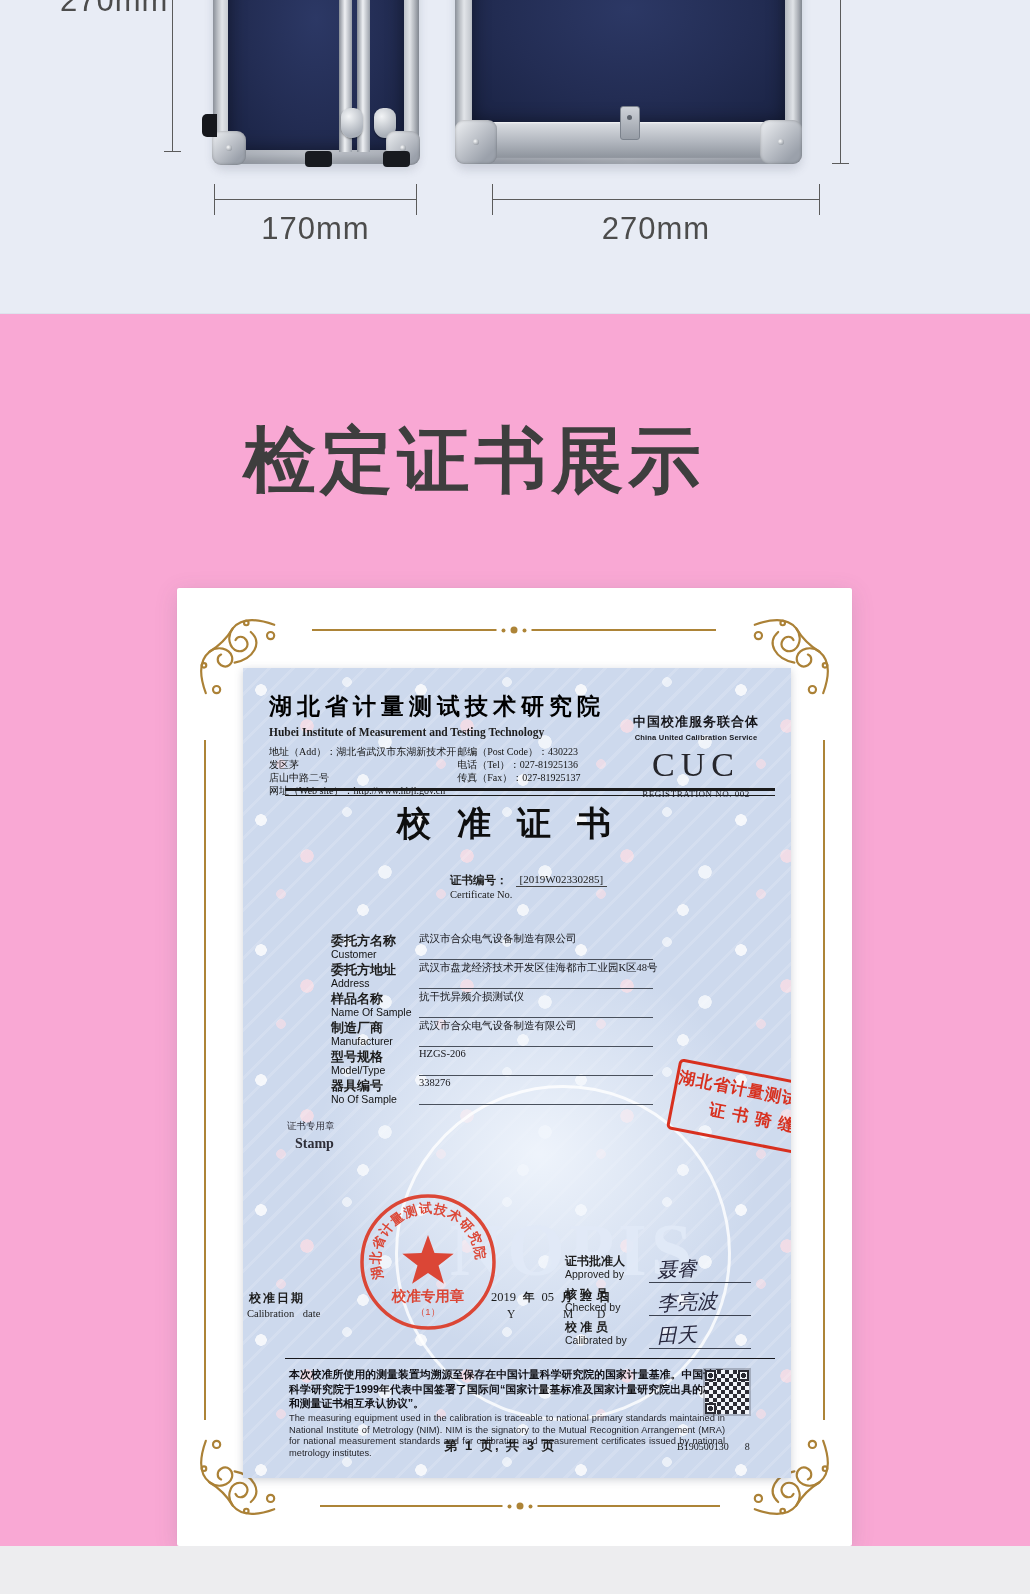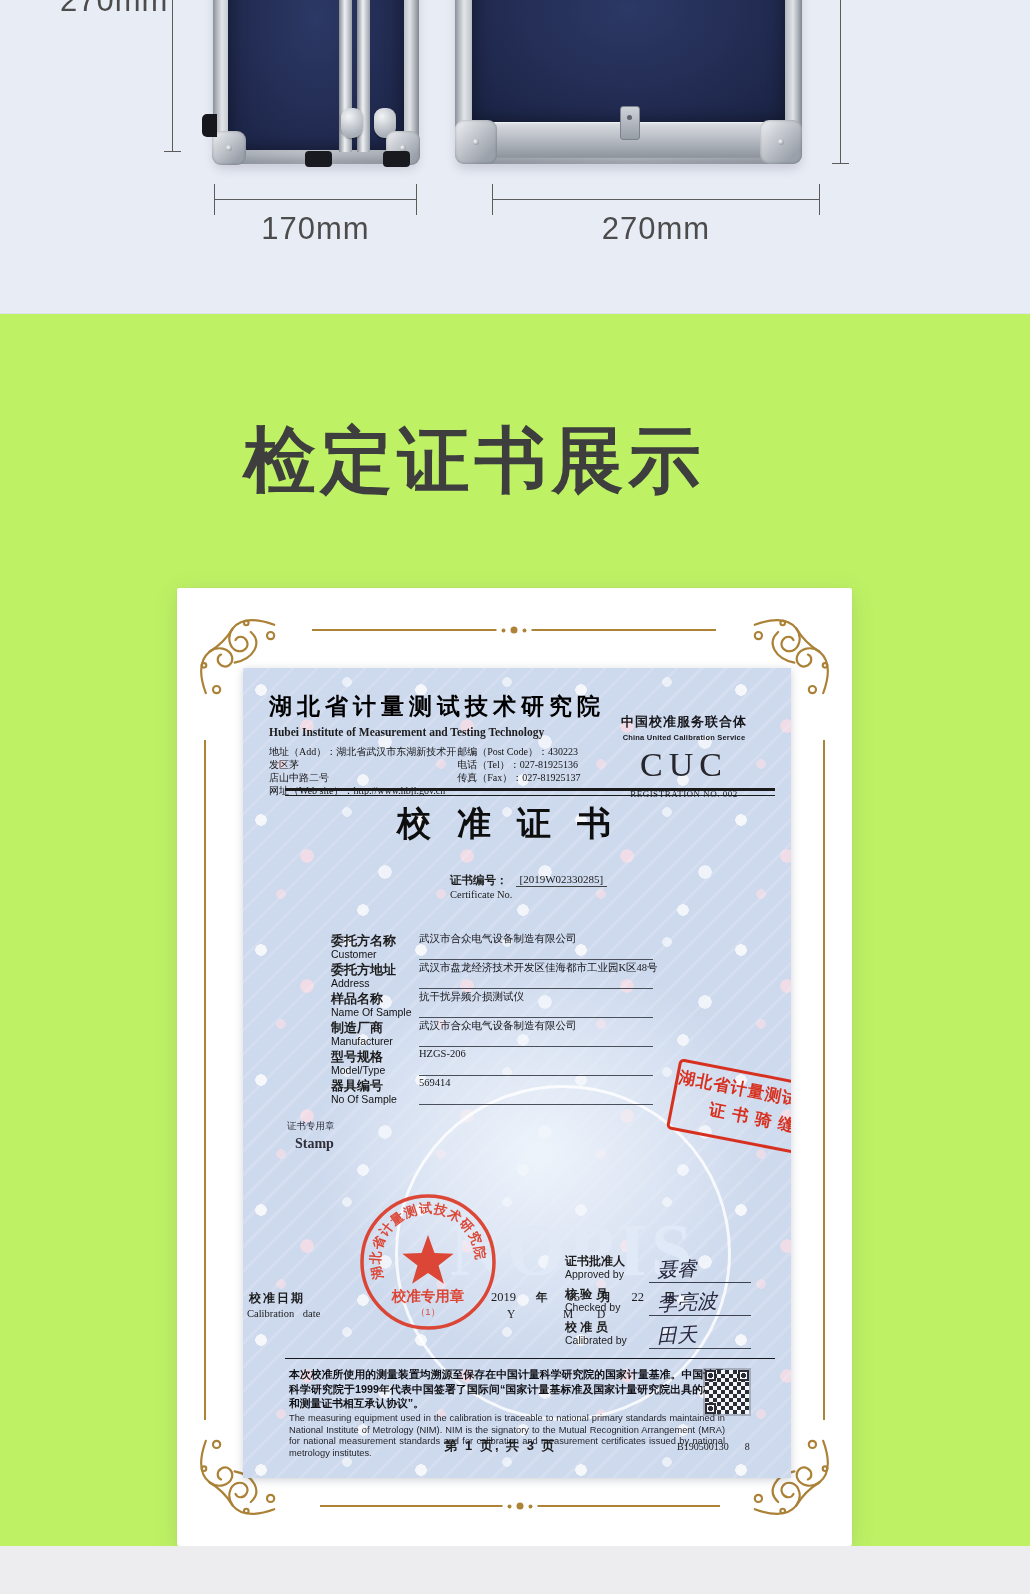--- a/index.html
+++ b/index.html
@@ -1,17 +1,17 @@
 <!DOCTYPE html>
 <html><head>
 <meta charset="utf-8">
 <style>
   html,body{margin:0;padding:0;background:#fff;}
   body{font-family:"Liberation Sans",sans-serif;}
-  #page{position:relative;width:1030px;height:1594px;overflow:hidden;background:#bef264;margin:0 auto;}
+  #page{position:relative;width:1030px;height:1594px;overflow:hidden;background:#f9a8d4;margin:0 auto;}
 
   
   .hero{position:absolute;left:0;top:0;width:1030px;height:313px;background:#e8ecf5;border-bottom:1px solid #dee3ee;overflow:hidden;}
   .case{position:absolute;top:-52px;height:216px;}
   .case-frame{position:absolute;inset:0;background:linear-gradient(90deg,#9aa0a8,#e2e5e9 9px,#c7cbd1 15px,#adb2ba 18px,#c0c4cb 50%,#adb2ba calc(100% - 18px),#e0e3e7 calc(100% - 9px),#8f959d);border-radius:0 0 12px 12px;box-shadow:inset 0 -6px 8px rgba(40,45,60,.25),0 6px 10px rgba(70,80,100,.18);}
   .case-panel{position:absolute;background:radial-gradient(ellipse at 50% 35%,#2c3865 0%,#232d54 55%,#1a2344 100%);box-shadow:inset 0 0 18px rgba(0,0,0,.45);}
   .case-left{left:213px;width:206px;}
   .case-left .case-panel{left:15px;right:15px;top:0;bottom:14px;}
   .cl-strip{position:absolute;top:0;bottom:12px;width:13px;background:linear-gradient(90deg,#868c95,#eef0f3 45%,#9aa0a9);}
   .cl-strip.s1{left:126px;} .cl-strip.s2{left:144px;}
@@ -78,21 +78,21 @@
       radial-gradient(circle 6px at 120px 112px,rgba(255,255,255,.75) 92%,transparent);
     background-size:auto,160px 130px,160px 130px,160px 130px,160px 130px,160px 130px,160px 130px;
     box-shadow:0 2px 8px rgba(70,80,100,.25);}
   .cert-light{position:absolute;inset:0;background:radial-gradient(ellipse 310px 280px at 54% 60%,rgba(240,245,252,.95),rgba(240,245,252,0) 72%);}
 
   .issuer{position:absolute;left:26px;top:23px;width:330px;}
   .issuer-cn{font-size:23px;font-weight:bold;letter-spacing:5px;color:#000;white-space:nowrap;}
   .issuer-en{font-family:"Liberation Serif",serif;font-weight:bold;font-size:11.5px;margin-top:4px;white-space:nowrap;}
   .contact{display:flex;margin-top:7px;font-family:"Liberation Serif",serif;font-size:10px;line-height:13px;color:#141414;}
   .contact .c1{width:252px;} .contact .c2{width:190px;}
-  .cuc{position:absolute;left:352px;top:45px;width:178px;text-align:center;color:#17171c;}
+  .cuc{position:absolute;left:364px;top:45px;width:178px;text-align:center;color:#17171c;}
   .cuc-cn{font-size:13px;font-weight:bold;letter-spacing:1px;white-space:nowrap;}
   .cuc-en{font-size:7.5px;font-weight:bold;margin-top:2px;letter-spacing:.2px;}
   .cuc-abbr{font-family:"Liberation Serif",serif;font-size:34px;letter-spacing:6px;margin-top:4px;color:#26262c;}
   .cuc-reg{font-family:"Liberation Serif",serif;font-size:9px;margin-top:5px;letter-spacing:.5px;}
   .double-rule{position:absolute;left:42px;top:120px;width:490px;height:4px;border-top:3px solid #1b1b1b;border-bottom:1.5px solid #1b1b1b;}
   .cert-title{position:absolute;left:0;top:133px;width:548px;text-align:center;font-family:"Liberation Serif",serif;font-weight:bold;font-size:34px;letter-spacing:26px;margin-right:-26px;color:#0e0e0e;white-space:nowrap;}
   .cert-title-en{position:absolute;left:0;top:180px;width:548px;text-align:center;font-family:"Liberation Serif",serif;font-weight:bold;font-size:15px;letter-spacing:.5px;color:#0e0e0e;}
   .certno{position:absolute;left:207px;top:205px;display:flex;align-items:flex-start;}
   .certno-label{font-size:11.5px;font-weight:bold;}
   .certno-value{font-family:"Liberation Serif",serif;font-size:11px;border-bottom:1px solid #444;padding:0 4px 1px 4px;margin-left:8px;}
@@ -109,21 +109,21 @@
   .edge-stamp{position:absolute;left:428px;top:408px;width:195px;height:72px;border:3.5px solid #d8301f;border-radius:5px;transform:rotate(11deg);color:#d8301f;text-align:center;padding-top:5px;box-sizing:border-box;background:rgba(255,255,255,.06);}
   .edge-stamp .l1{font-size:16.5px;font-weight:bold;letter-spacing:1px;white-space:nowrap;}
   .edge-stamp .l2{font-size:16.5px;font-weight:bold;letter-spacing:7px;margin-top:4px;white-space:nowrap;}
 
   .wm-circle{position:absolute;left:152px;top:417px;width:330px;height:330px;border:3px solid rgba(255,255,255,.8);border-radius:50%;}
   .wm-text{position:absolute;left:150px;top:540px;width:360px;text-align:center;font-family:"Liberation Serif",serif;font-weight:bold;font-size:74px;letter-spacing:4px;color:rgba(224,233,247,.95);}
 
   .round-stamp{position:absolute;left:110px;top:520px;opacity:.93;}
   .date-label-cn{position:absolute;left:6px;top:622px;font-size:12px;font-weight:bold;letter-spacing:2px;}
   .date-label-en{position:absolute;left:4px;top:640px;font-family:"Liberation Serif",serif;font-size:10.5px;word-spacing:6px;}
-  .date-vals{position:absolute;left:248px;top:622px;display:flex;gap:20px;align-items:baseline;white-space:nowrap;text-align:center;}
+  .date-vals{position:absolute;left:248px;top:622px;display:flex;gap:7px;align-items:baseline;white-space:nowrap;text-align:center;}
   .date-vals .num{font-family:"Liberation Serif",serif;font-size:12.5px;}
   .date-vals .unit{font-size:11.5px;font-weight:bold;}
   .ymd{position:absolute;top:640px;font-family:"Liberation Serif",serif;font-size:11.5px;}
   .ymd.y{left:264px;} .ymd.m{left:320px;} .ymd.d{left:354px;}
 
   .sigs{position:absolute;left:322px;top:586px;width:186px;}
   .srow{position:relative;height:33px;}
   .slabel-cn{font-size:12px;font-weight:bold;line-height:14px;white-space:nowrap;}
   .slabel-en{font-size:10.5px;line-height:12px;}
   .sline{position:absolute;left:84px;right:0;bottom:4px;border-bottom:1.2px solid #3c4250;}
@@ -284,21 +284,21 @@
           <div class="fvalue">武汉市合众电气设备制造有限公司</div>
         </div>
         <div class="frow">
           <div class="flabel-cn">型号规格</div>
           <div class="flabel-en">Model/Type</div>
           <div class="fvalue">HZGS-206</div>
         </div>
         <div class="frow">
           <div class="flabel-cn">器具编号</div>
           <div class="flabel-en">No Of Sample</div>
-          <div class="fvalue">569414</div>
+          <div class="fvalue">338276</div>
         </div>
       </div>
 
       <div class="stamp-note">
         <div>证书专用章</div>
         <div class="en">Stamp</div>
       </div>
 
       <div class="edge-stamp">
         <div class="l1">湖北省计量测试技术研究院</div>

